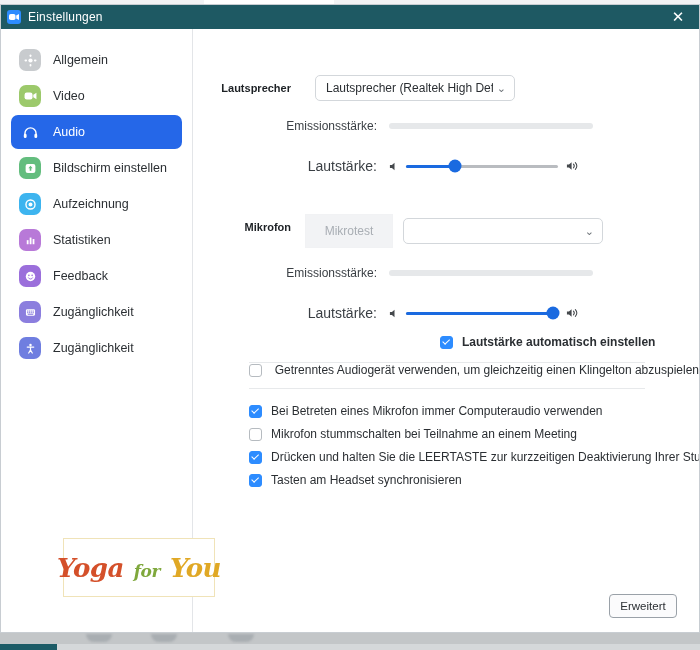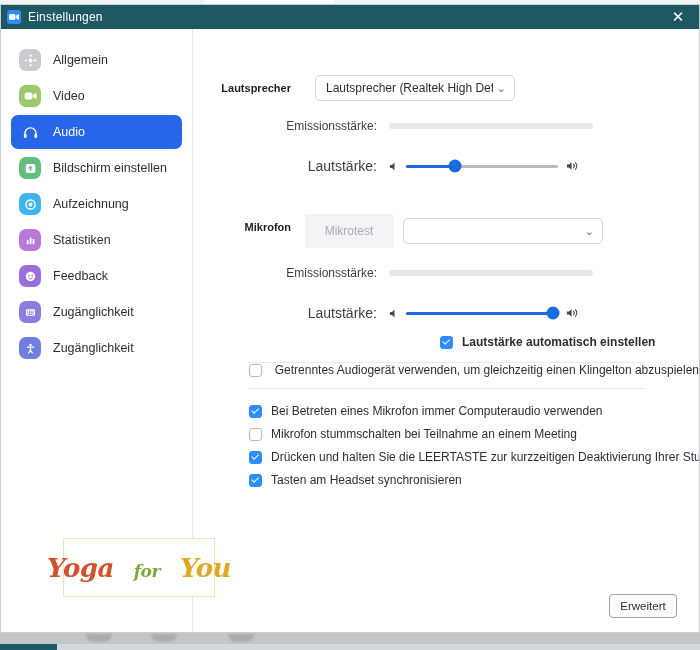--- a/index.html
+++ b/index.html
@@ -442,15 +442,15 @@
           <span class="cb on"></span>
           <span class="cb-text">Tasten am Headset synchronisieren</span>
         </div>
       </div>
 
       <button class="adv-btn">Erweitert</button>
     </div>
   </div>
 
   <div class="logo-box">
-    <span class="logo-text"><span class="lg-yoga">Yoga</span><span class="lg-for" style="margin: 0px 20px;">for</span><span class="lg-you">You</span></span>
+    <span class="logo-text"><span class="lg-yoga">Yoga</span><span class="lg-for" style="margin: 0px 10px;">for</span><span class="lg-you">You</span></span>
   </div>
 </div>
 
 </body></html>

